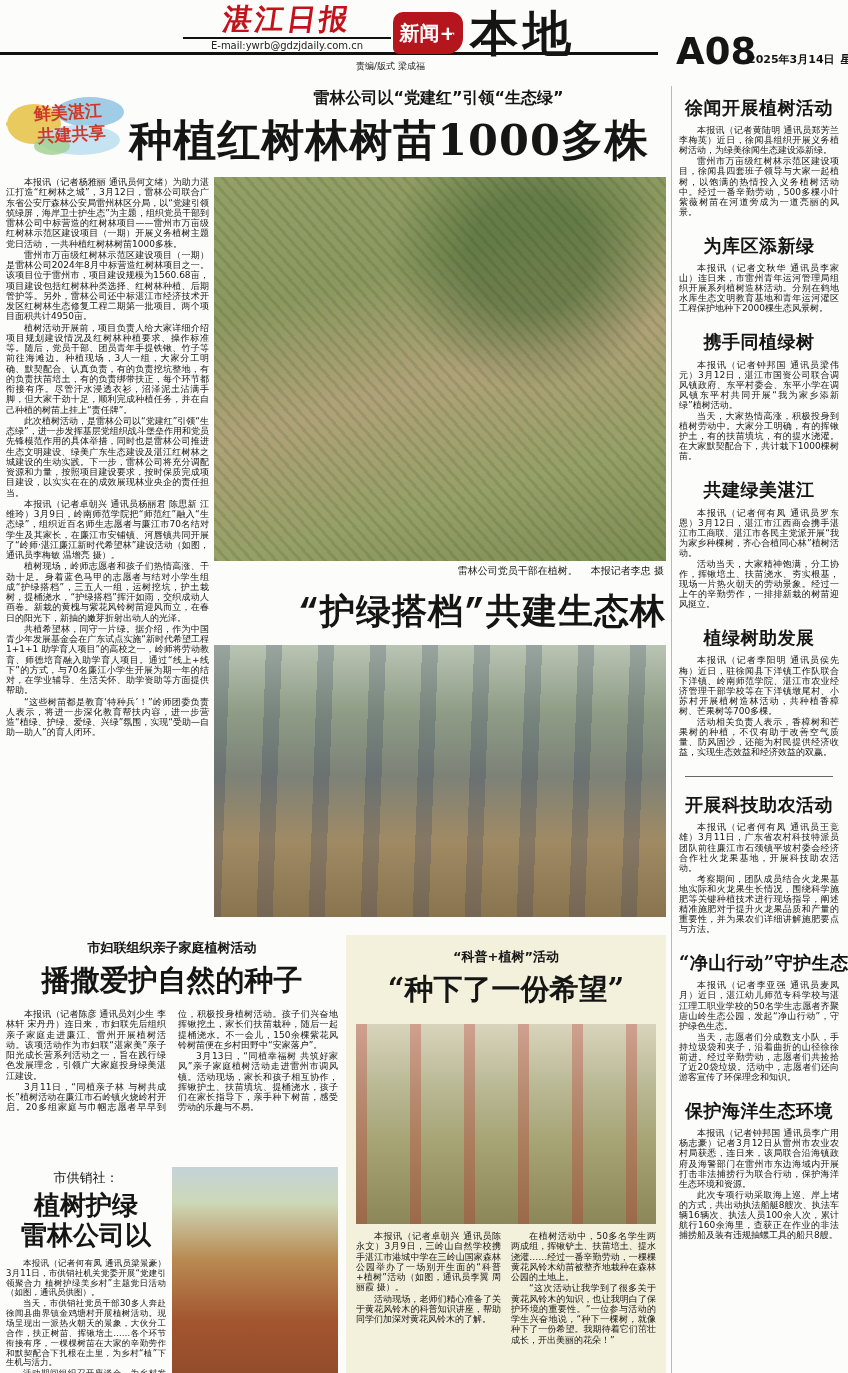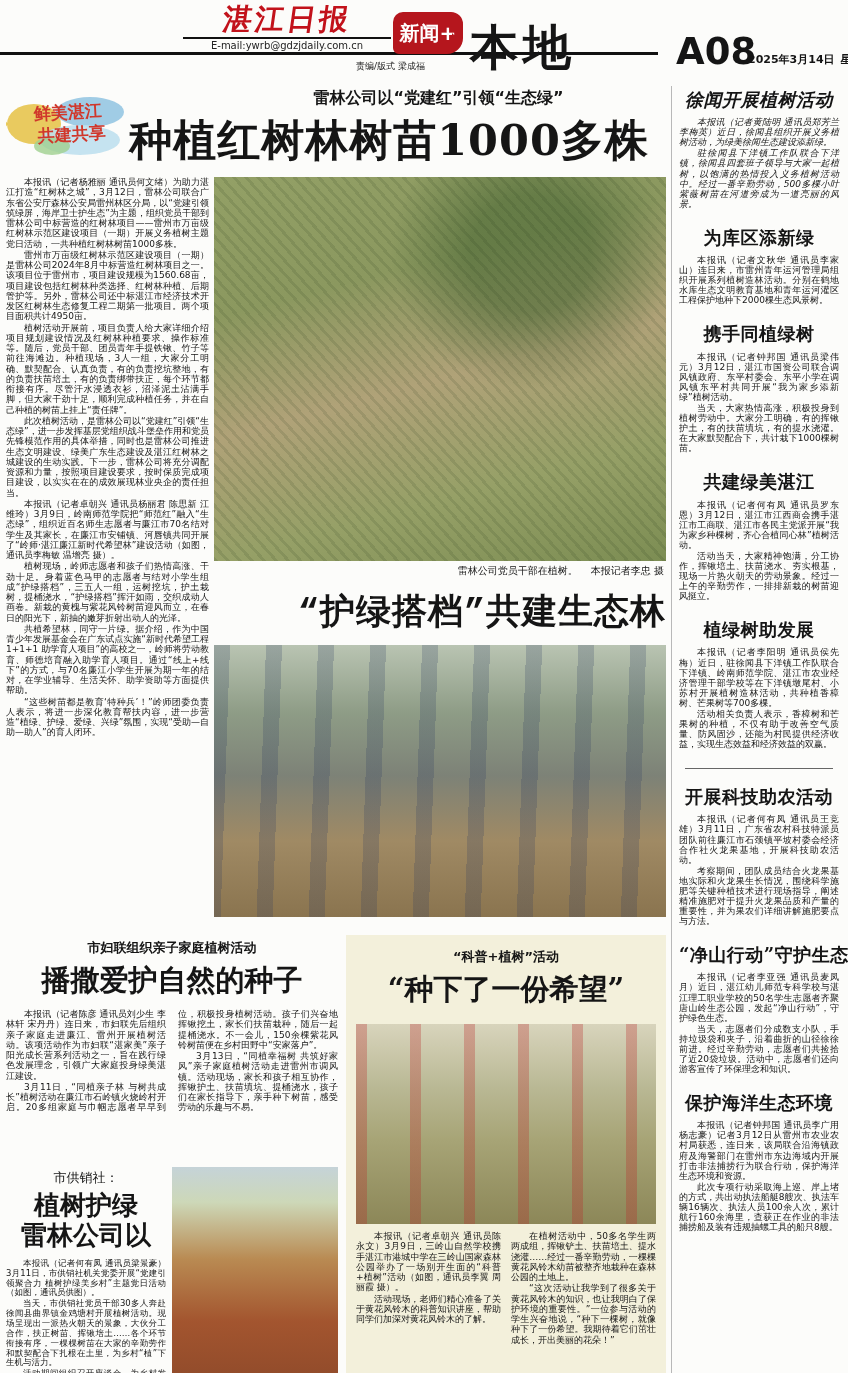--- a/index.html
+++ b/index.html
@@ -21,21 +21,21 @@
   .email { font-size:10px; color:#222; border-top:2px solid #111; margin-top:1px; padding-top:1px; }
   .badge-news {
     position:absolute; left:393px; top:12px; width:70px; height:42px;
     background:#b5161d; color:#fff; font-weight:bold; font-size:20px;
     border-radius:10px 12px 16px 6px; display:flex; align-items:center; justify-content:center;
   }
   .badge-news::after {
     content:""; position:absolute; right:-7px; bottom:3px; width:0; height:0;
     border:9px solid transparent; border-left-color:#b5161d;
   }
-  .section-title { position:absolute; left:470px; top:16px; font-size:48px; font-weight:900; letter-spacing:5px; }
+  .section-title { position:absolute; left:470px; top:2px; font-size:48px; font-weight:900; letter-spacing:5px; }
   .editor { position:absolute; left:356px; top:60px; font-size:9px; color:#222; }
   .pagenum { position:absolute; left:676px; top:30px; font-size:37px; font-weight:900; }
   .dateline { position:absolute; left:748px; top:52px; font-size:11px; font-weight:bold; white-space:nowrap; }
   .dateline span { margin-right:6px; }
   
   .content { display:flex; padding:0 4px 0 6px; }
   .main-left { width:666px; flex:none; border-right:1px solid #b8b8b8; padding-right:5px; }
   .right-col { width:167px; flex:none; padding-left:7px; font-size:9px; line-height:1.12; }
   
   .lead-zone { position:relative; }
@@ -96,21 +96,21 @@
   }
   .photo-hope {
     height:200px; margin:6px 0 7px;
     background:
       repeating-linear-gradient(90deg, rgba(185,40,40,.30) 0 11px, transparent 11px 54px),
       linear-gradient(180deg,#d8d4bc 0%,#b9b894 32%,#a7a476 58%,#8c8758 100%);
   }
   .hope-cols { columns:2; column-gap:10px; font-size:9px; line-height:1.14; flex:1; overflow:hidden; }
   
   .ra { margin-bottom:19px; }
-  .ra:first-child { margin-top:4px;font-style:italic; }
+  .ra:first-child { margin-top:12px; }
   .ra h3 {
     text-align:center; font-size:18px; font-weight:900; margin:0 0 7px;
     font-family:"DejaVu Serif","Liberation Serif",serif; white-space:nowrap; letter-spacing:.5px;
   }
   .rc-divider { height:1px; background:#666; margin:14px 6px 18px; }
 </style>
 </head>
 <body>
 
 <header class="hd">
@@ -210,21 +210,21 @@
       </div>
     </div>
 
   </div>
 
   <div class="right-col">
 
     <div class="ra">
       <h3>徐闻开展植树活动</h3>
       <p class="p">本报讯（记者黄陆明 通讯员郑芳兰 李梅英）近日，徐闻县组织开展义务植树活动，为绿美徐闻生态建设添新绿。</p>
-      <p class="p">驻徐闻县下洋镇工作队联合下洋镇，徐闻县四套班子领导与大家一起植树，以饱满的热情投入义务植树活动中。经过一番辛勤劳动，500多棵小叶紫薇树苗在河道旁成为一道亮丽的风景。</p>
+      <p class="p">雷州市万亩级红树林示范区建设项目，徐闻县四套班子领导与大家一起植树，以饱满的热情投入义务植树活动中。经过一番辛勤劳动，500多棵小叶紫薇树苗在河道旁成为一道亮丽的风景。</p>
     </div>
 
     <div class="ra">
       <h3>为库区添新绿</h3>
       <p class="p">本报讯（记者文秋华 通讯员李家山）连日来，市雷州青年运河管理局组织开展系列植树造林活动。分别在鹤地水库生态文明教育基地和青年运河灌区工程保护地种下2000棵生态风景树。</p>
     </div>
 
     <div class="ra">
       <h3>携手同植绿树</h3>
       <p class="p">本报讯（记者钟邦国 通讯员梁伟元）3月12日，湛江市国资公司联合调风镇政府、东平村委会、东平小学在调风镇东平村共同开展“我为家乡添新绿”植树活动。</p>

